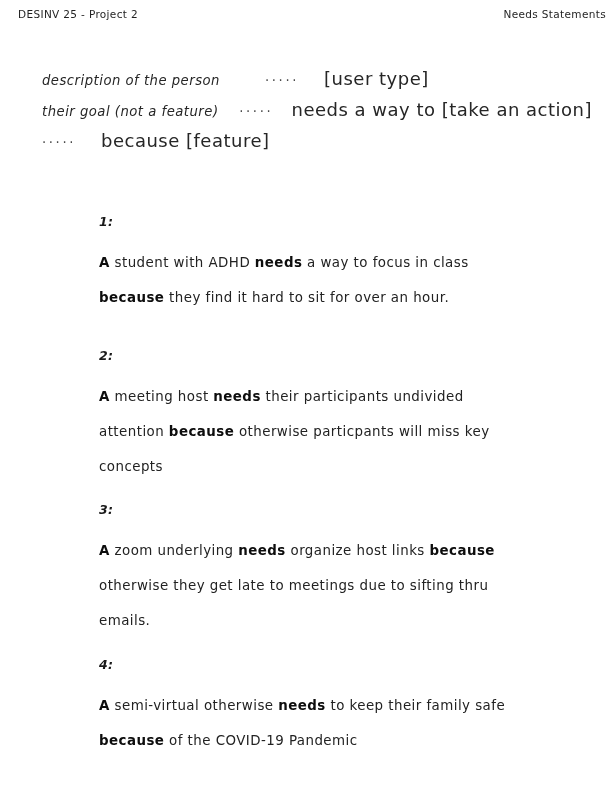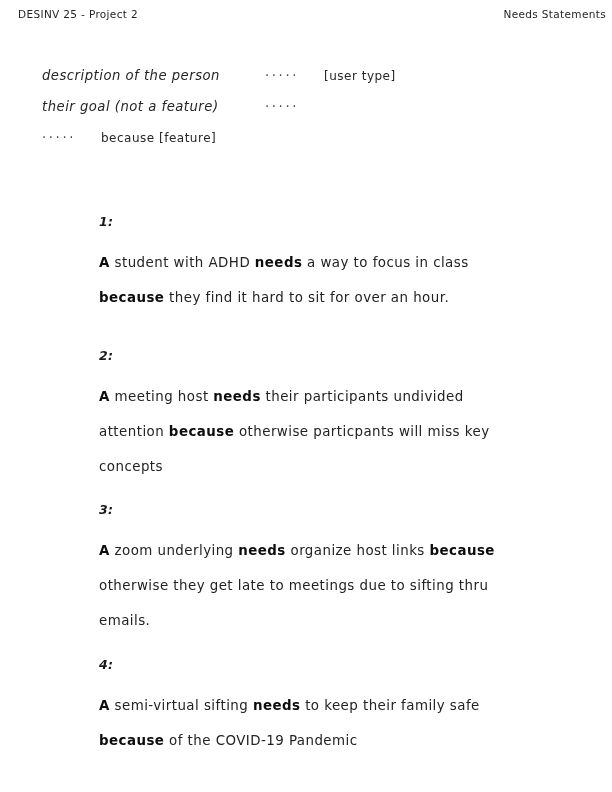--- a/index.html
+++ b/index.html
@@ -58,21 +58,21 @@
     font-style: italic;
   }
   .legend-dots {
     width: 59px;
     font-size: 13.2px;
     letter-spacing: 2.6px;
     color: #4a4a4a;
     white-space: nowrap;
   }
   .legend-template {
-    font-size: 12px;
+    font-size: 18px;
     letter-spacing: 0.5px;
     color: #262626;
     white-space: nowrap;
   }
 
   
   .statements {
     position: absolute;
     top: 214px;
     left: 99px;
@@ -120,20 +120,21 @@
 
   <div class="legend-row">
     <div class="legend-label">description of the person</div>
     <div class="legend-dots">·····</div>
     <div class="legend-template">[user type]</div>
   </div>
 
   <div class="legend-row">
     <div class="legend-label">their goal (not a feature)</div>
     <div class="legend-dots">·····</div>
+    <div class="legend-template">needs a way to [take an action]</div>
   </div>
 
   <div class="legend-row">
     <div class="legend-dots">·····</div>
     <div class="legend-template">because [feature]</div>
   </div>
 
 </div>
 
 <div class="statements">
@@ -148,16 +149,16 @@
     <div class="statement-body"><b>A</b><span> meeting host </span><b>needs</b><span> their participants undivided attention </span><b>because</b><span> otherwise particpants will miss key concepts</span></div>
   </div>
 
   <div class="statement stmt-3">
     <div class="statement-number">3:</div>
     <div class="statement-body"><b>A</b><span> zoom underlying </span><b>needs</b><span> organize host links </span><b>because</b><span> otherwise they get late to meetings due to sifting thru emails.</span></div>
   </div>
 
   <div class="statement">
     <div class="statement-number">4:</div>
-    <div class="statement-body"><b>A</b><span> semi-virtual sifting </span><b>needs</b><span> to keep their family safe </span><b>because</b><span> of the COVID-19 Pandemic</span></div>
+    <div class="statement-body"><b>A</b><span> semi-virtual otherwise </span><b>needs</b><span> to keep their family safe </span><b>because</b><span> of the COVID-19 Pandemic</span></div>
   </div>
 
 </div>
 
 </body></html>

